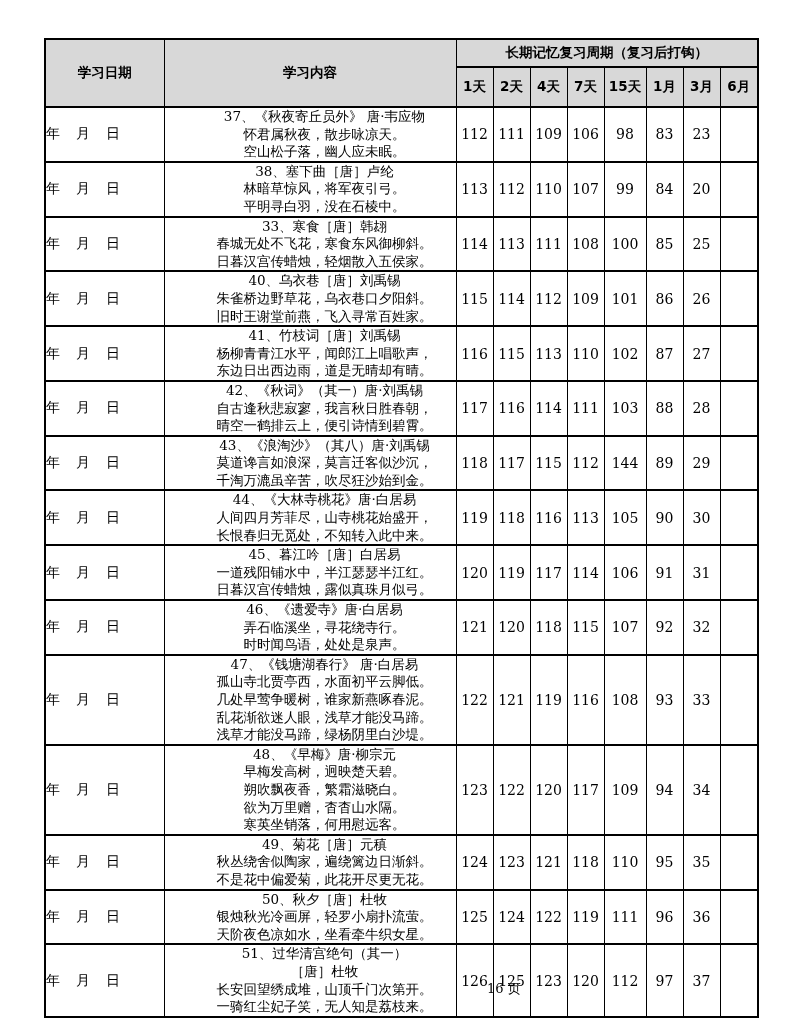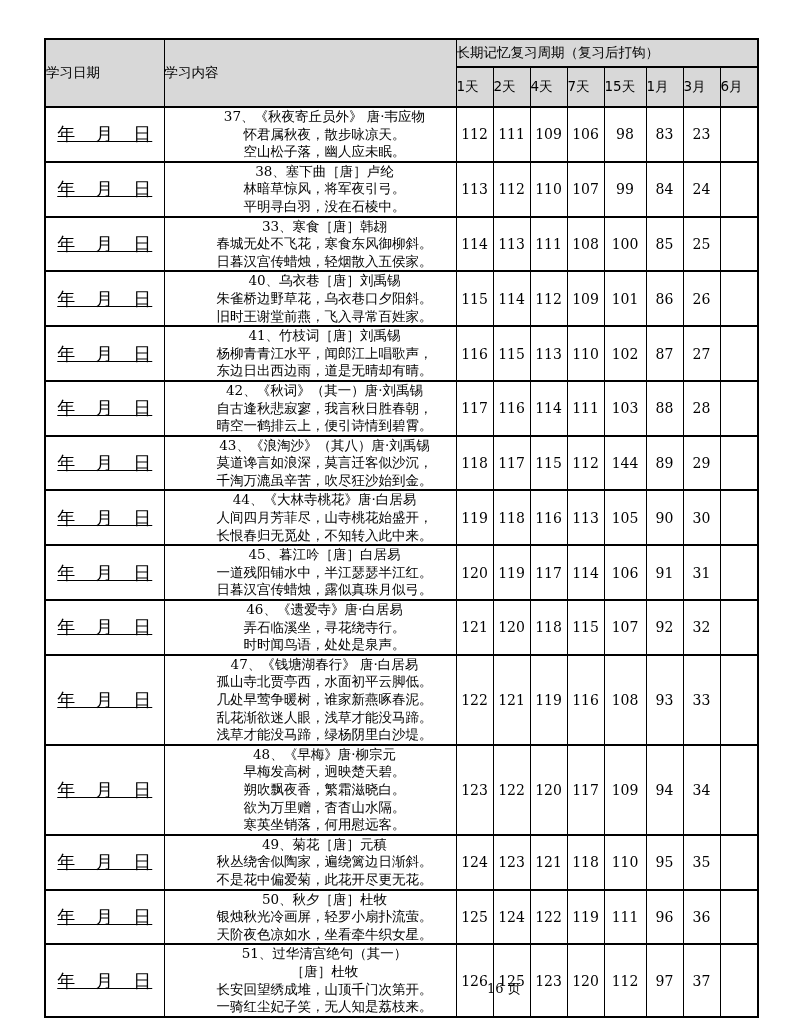--- a/index.html
+++ b/index.html
@@ -18,36 +18,35 @@
     border: 2px solid #000;
   }
   .schedule th, .schedule td {
     border: 1px solid #000;
     padding: 0;
     overflow: hidden;
   }
   .schedule thead th {
     background: #d8d8d8;
     font-family: "DejaVu Sans", "Liberation Sans", sans-serif;
-    font-weight: normal;
+    font-weight: bold;
     font-size: 13.5px;
-    text-align: left;
+    text-align: center;
     vertical-align: middle;
   }
   .schedule thead tr.hrow1 { height: 28px; }
   .schedule thead tr.hrow2 { height: 40px; }
   .schedule thead th { border-bottom-width: 2px; }
   .schedule tbody td { border-top: 2px solid #000; vertical-align: middle; }
 
   td.date-cell {
-    text-align: center;
-    font-size: 18px;
+    text-align: left;
+    font-size: 14px;
     letter-spacing: 1px;
     white-space: nowrap;
-    text-decoration: underline;
   }
   td.poem-cell { text-align: center; padding-left: 29px; }
   .poem-line {
     font-size: 13.5px;
     line-height: 17.6px;
     white-space: nowrap;
     text-align: center;
   }
   td.val-cell {
     text-align: center;
@@ -120,21 +119,21 @@
             <div class="poem-line">38、塞下曲［唐］卢纶</div>
             <div class="poem-line">林暗草惊风，将军夜引弓。</div>
             <div class="poem-line">平明寻白羽，没在石棱中。</div>
           </td>
           <td class="val-cell">113</td>
           <td class="val-cell">112</td>
           <td class="val-cell">110</td>
           <td class="val-cell">107</td>
           <td class="val-cell">99</td>
           <td class="val-cell">84</td>
-          <td class="val-cell">24</td>
+          <td class="val-cell">20</td>
           <td class="val-cell"></td>
         </tr>
         <tr style="height: 53px;">
           <td class="date-cell">年　月　日</td>
           <td class="poem-cell">
             <div class="poem-line">33、寒食［唐］韩翃</div>
             <div class="poem-line">春城无处不飞花，寒食东风御柳斜。</div>
             <div class="poem-line">日暮汉宫传蜡烛，轻烟散入五侯家。</div>
           </td>
           <td class="val-cell">114</td>

